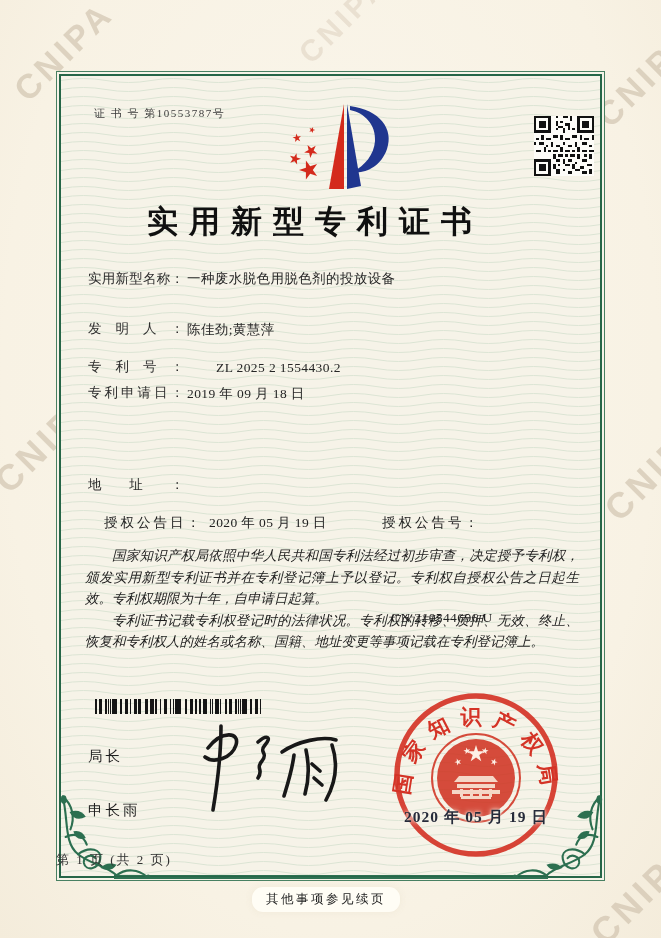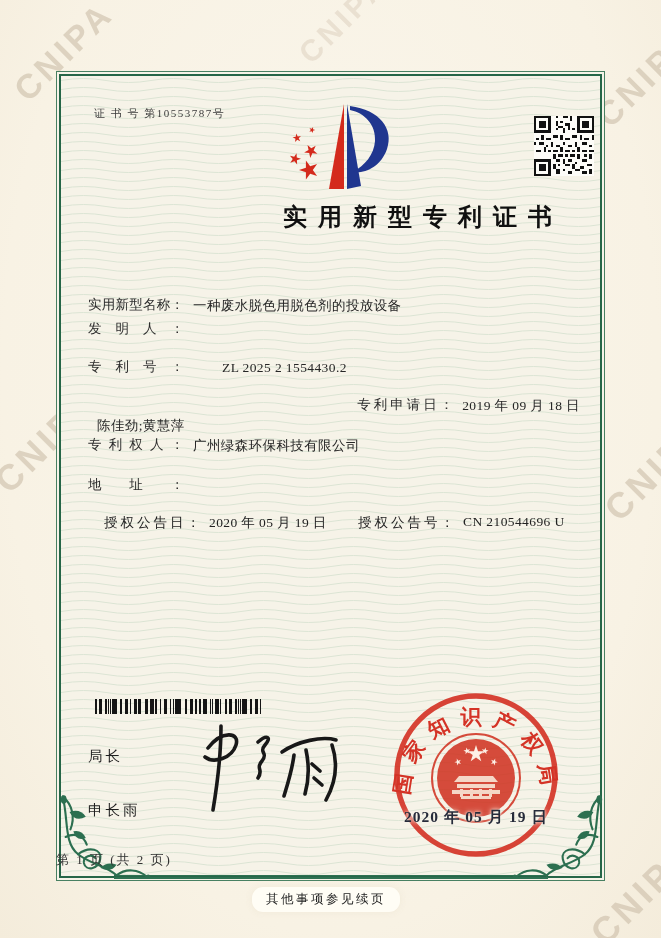--- a/index.html
+++ b/index.html
@@ -24,29 +24,29 @@
   .frame-inner{
     position:absolute; left:2px; top:2px; right:2px; bottom:2px;
     border:2px solid #25624400; border:2px solid #266648; box-sizing:border-box;
   }
   .waves{position:absolute; left:4px; top:4px; opacity:.55; pointer-events:none;}
   
   .cert-no{position:absolute; left:82px; top:106px; font-size:11px; letter-spacing:1.5px; color:#3b3b3b;margin-left:12px;}
   .qr{position:absolute; left:534px; top:115px; width:60px; height:62px;}
   .logo{position:absolute; left:274px; top:101px; width:142px; height:96px;}
   .title{
-    position:absolute; left:56px; top:201px; width:507px; text-align:right;
-    font-size:24px; font-weight:bold; letter-spacing:11px; text-indent:11px; color:#101010;
+    position:absolute; left:56px; top:201px; width:507px; text-align:center;
+    font-size:31px; font-weight:bold; letter-spacing:11px; text-indent:11px; color:#101010;
   }
   
   .row{position:absolute; left:88px; width:492px; font-size:13.5px; display:flex;}
   .row .lbl{
     width:96px; flex:0 0 96px; text-align:justify; text-align-last:justify; color:#2e2e2e;
   }
-  .row .val{margin-left:9px; color:#262626; letter-spacing:.4px; white-space:pre-line; line-height:19px;}
+  .row .val{margin-left:3px; color:#262626; letter-spacing:.4px; white-space:pre-line; line-height:19px;}
   .grant-pair{position:absolute; font-size:13.5px; display:flex;margin-left:16px;}
   .grant-pair .lbl{width:96px; flex:0 0 96px; text-align:justify; text-align-last:justify;}
   .grant-pair .val{margin-left:9px; letter-spacing:.4px;}
   
   .notice{
     position:absolute; left:85px; top:545px; width:494px;
     font-size:13.5px; line-height:21.5px; text-align:justify;
     font-style:italic; color:#1d1d1d;
   }
   .notice p{margin:0; text-indent:2em;}
@@ -179,52 +179,52 @@
     <path d="M76,5 C106,9 120,28 113,48 C107,66 90,73 79,71 C91,64 100,54 101,40 C102,24 91,12 76,9 Z" fill="#20368f"></path>
     <use href="#st" transform="translate(35,69) scale(10) rotate(-18)" fill="#d42a1c"></use>
     <use href="#st" transform="translate(37,50) scale(7) rotate(-30)" fill="#d42a1c"></use>
     <use href="#st" transform="translate(21,58) scale(6) rotate(15)" fill="#d42a1c"></use>
     <use href="#st" transform="translate(23,37) scale(4.5) rotate(-10)" fill="#d42a1c"></use>
     <use href="#st" transform="translate(38,29) scale(3.2) rotate(20)" fill="#d42a1c"></use>
   </svg>
 
   <div class="title">实用新型专利证书</div>
 
-  <div class="row" style="top:296px;">
+  <div class="row" style="top:270px;font-family:Liberation Mono, monospace;">
     <span class="lbl">实用新型名称：</span>
     <span class="val">一种废水脱色用脱色剂的投放设备</span>
   </div>
-  <div class="row" style="top:320px;flex-direction:column;">
+  <div class="row" style="top:320px;">
     <span class="lbl">发明人：</span>
     <span class="val">陈佳劲;黄慧萍</span>
   </div>
   <div class="row" style="top:358px;gap:29px;">
     <span class="lbl">专利号：</span>
     <span class="val">ZL 2025 2 1554430.2</span>
   </div>
-  <div class="row" style="top:396px;justify-content:flex-end;">
+  <div class="row" style="top:384px;">
     <span class="lbl">专利申请日：</span>
     <span class="val">2019 年 09 月 18 日</span>
-  </div>
-  <div class="row" style="top:436px;">
-    <span class="lbl">专利权人：</span>
-    <span class="val">广州绿森环保科技有限公司</span>
   </div>
   <div class="row" style="top:476px;">
     <span class="lbl">地址：</span>
   </div>
   <div class="grant-pair" style="left:88px; top:514px;">
     <span class="lbl">授权公告日：</span>
     <span class="val">2020 年 05 月 19 日</span>
   </div>
-  <div class="grant-pair" style="left:342px; top:514px;">
+  <div class="grant-pair" style="left:366px; top:514px;flex-direction:column;">
     <span class="lbl">授权公告号：</span>
     <span class="val">CN 210544696 U</span>
   </div>
 
+  <div class="notice">
+    <p>国家知识产权局依照中华人民共和国专利法经过初步审查，决定授予专利权，颁发实用新型专利证书并在专利登记簿上予以登记。专利权自授权公告之日起生效。专利权期限为十年，自申请日起算。</p>
+    <p>专利证书记载专利权登记时的法律状况。专利权的转移、质押、无效、终止、恢复和专利权人的姓名或名称、国籍、地址变更等事项记载在专利登记簿上。</p>
+  </div>
 
   <div class="barcode"></div>
 
   <div class="signer-title">局长</div>
   <div class="signer-name">申长雨</div>
   <svg class="signature" viewBox="0 0 170 98">
     <g fill="none" stroke="#181818" stroke-width="3.6" stroke-linecap="round" stroke-linejoin="round">
       <path d="M18,30 C32,12 50,14 46,27 C42,40 24,46 15,39"></path>
       <path d="M31,8 C31,30 28,62 23,92"></path>
       <path d="M68,24 C77,16 82,19 75,27 C68,35 79,34 72,43 C65,51 74,51 68,60"></path>

